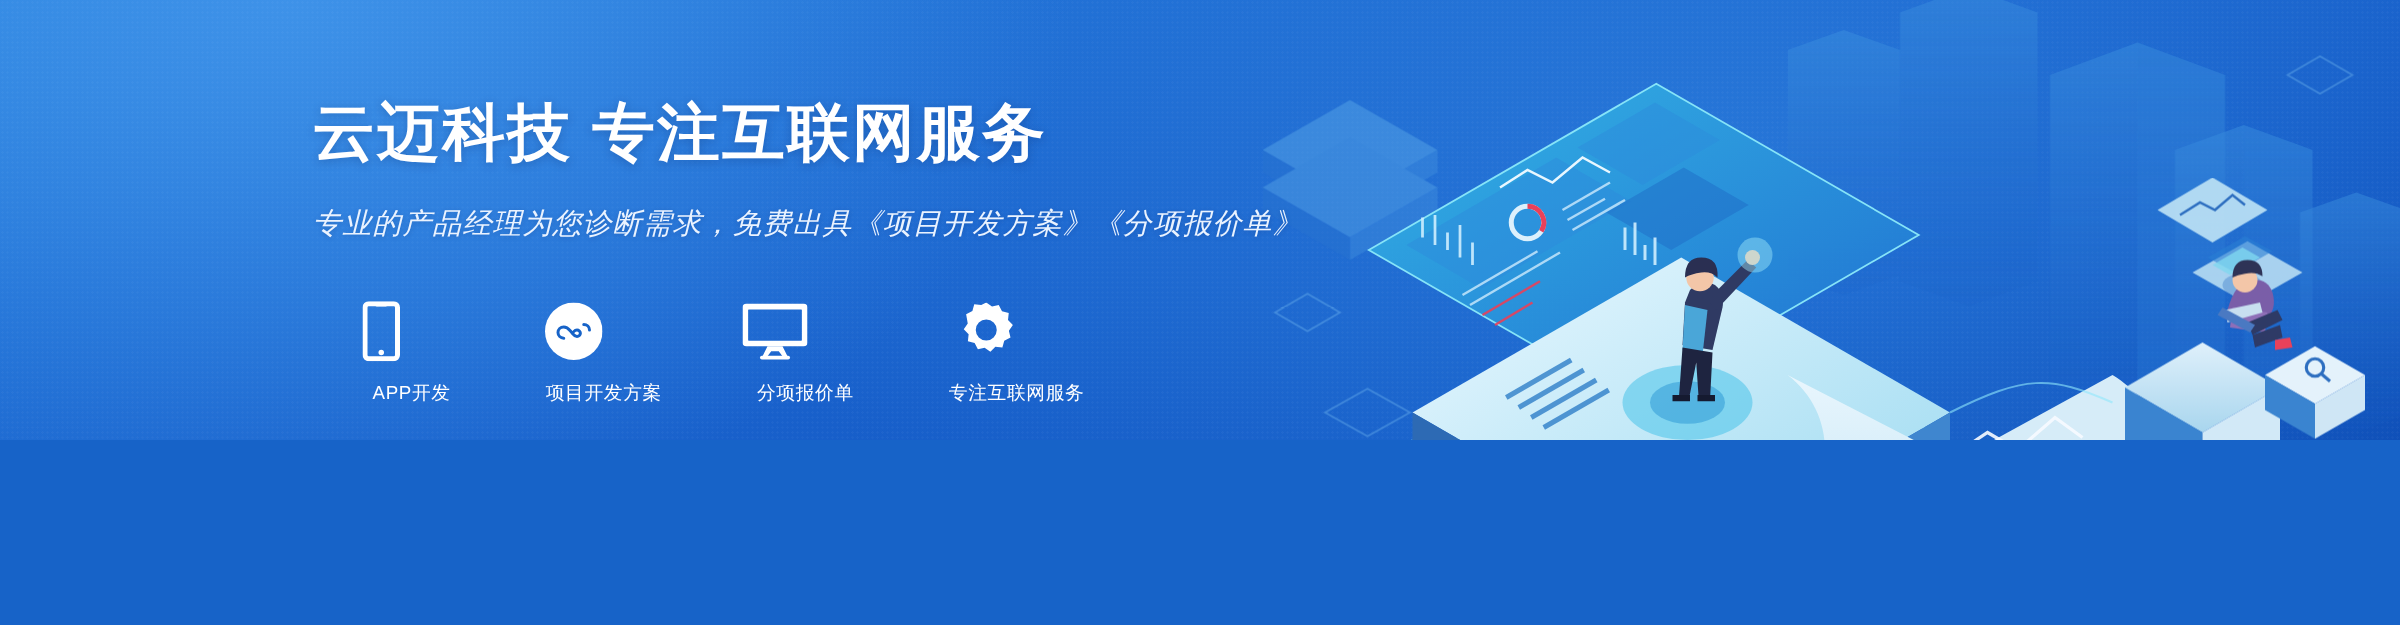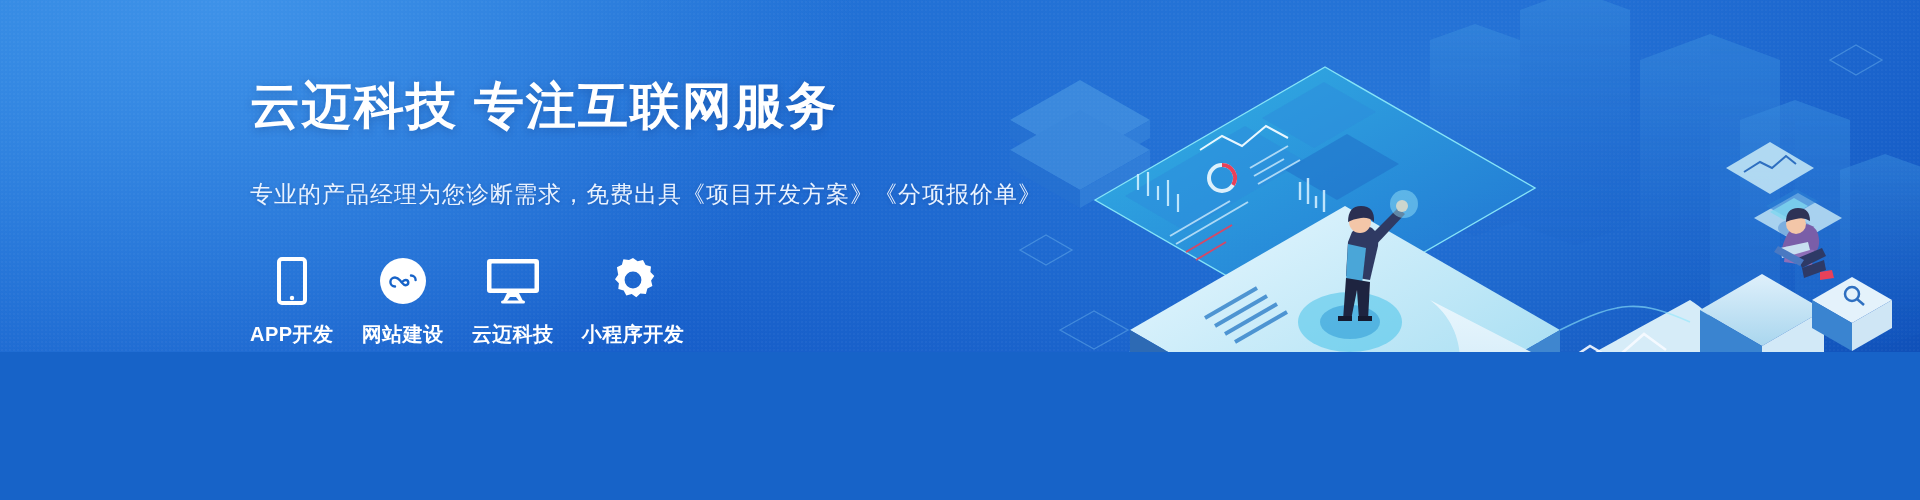--- a/index.html
+++ b/index.html
@@ -22,35 +22,35 @@
     background-size:4px 4px; opacity:.55;
   }
 
   
   .copy { position:absolute; left:250px; top:78px; width:830px; z-index:6; }
   .headline{
     color:#fff; font-size:50px; line-height:1.12; font-weight:700;
     letter-spacing:2px; text-shadow:0 2px 8px rgba(0,30,90,.25);
     white-space:nowrap;
   }
-  .sub { margin-top:42px; }
+  .sub { margin-top:26px;font-style:italic; }
   .sub-line{
     color:#eaf3ff; font-size:23px; line-height:1.62; letter-spacing:1px;
     white-space:nowrap; text-shadow:0 1px 4px rgba(0,30,90,.22);
   }
 
   
   .services{ display:flex; align-items:flex-start; margin-top:42px; }
   .svc{ width:auto; text-align:center; margin-right:28px; }
   .svc:last-child{ margin-right:0; }
   .svc-ico{ height:52px; display:flex; align-items:center; justify-content:center; }
   .svc-ico svg{ display:block; }
   .svc-label{
-    margin-top:14px; color:#ffffff; font-size:20px; font-weight:700;
-    letter-spacing:.5px; white-space:nowrap;
+    margin-top:14px; color:#ffffff; font-size:15px; font-weight:400;
+    letter-spacing:.5px; white-space:nowrap;margin-left:48px;
   }
 
   
   .art{ position:absolute; right:0; top:0; width:920px; height:500px; z-index:4; }
   .art svg{ display:block; width:920px; height:500px; }
 </style>
 </head>
 <body>
 
 <div id="banner">
@@ -331,40 +331,40 @@
       </div>
 
       <div class="svc">
         <div class="svc-ico">
           <svg width="46" height="46" viewBox="0 0 46 46">
             <circle cx="23" cy="23" r="23" fill="#ffffff"></circle>
             <path d="M15 28.5c-2.6 0-4.6-2-4.6-4.5s2-4.5 4.6-4.5c2.4 0 3.9 1.5 5.2 3.1l.9 1.1.9 1.1c1.2 1.5 2.2 2.4 3.6 2.4 1.5 0 2.7-1.2 2.7-2.6s-1.2-2.6-2.7-2.6c-1 0-1.8.4-2.6 1.3" fill="none" stroke="#1763c8" stroke-width="2.4" stroke-linecap="round" stroke-linejoin="round"></path>
             <path d="M31 17.5c2.6 0 4.6 2 4.6 4.5" fill="none" stroke="#1763c8" stroke-width="2.4" stroke-linecap="round"></path>
           </svg>
         </div>
-        <div class="svc-label">网站建设</div>
+        <div class="svc-label">项目开发方案</div>
       </div>
 
 
       <div class="svc">
         <div class="svc-ico">
           <svg width="52" height="46" viewBox="0 0 52 46" fill="#ffffff">
             <path d="M3 1h46a3 3 0 0 1 3 3v28a3 3 0 0 1-3 3H3a3 3 0 0 1-3-3V4a3 3 0 0 1 3-3zm2 4.5a.5.5 0 0 0-.5.5v24a.5.5 0 0 0 .5.5h42a.5.5 0 0 0 .5-.5V6a.5.5 0 0 0-.5-.5H5z"></path>
             <circle cx="26" cy="32.5" r="1.6"></circle>
             <path d="M20 35h12l4 8h-4l-3-4h-6l-3 4h-4z"></path>
             <rect x="14" y="42.5" width="24" height="3" rx="1.5"></rect>
           </svg>
         </div>
-        <div class="svc-label">云迈科技</div>
+        <div class="svc-label">分项报价单</div>
       </div>
 
       <div class="svc">
         <div class="svc-ico">
           <svg width="46" height="46" viewBox="0 0 46 46" fill="#ffffff">
             <path d="M23 0l4.6 3.2 5.4-1.3 2.6 5 5.4 1.5-.6 5.6 3.9 4-3.2 4.6 1.3 5.4-5 2.6-1.5 5.4-5.6-.6-4 3.9-4.6-3.2-5.4 1.3-2.6-5-5.4-1.5.6-5.6-3.9-4 3.2-4.6L6.9 9.3l5-2.6L13.4 1.3l5.6.6L23 0zm0 13.6a8.4 8.4 0 1 0 0 16.8 8.4 8.4 0 0 0 0-16.8z"></path>
           </svg>
         </div>
-        <div class="svc-label">小程序开发</div>
+        <div class="svc-label">专注互联网服务</div>
       </div>
 
     </div>
   </div>
 </div>
 
 </body></html>

